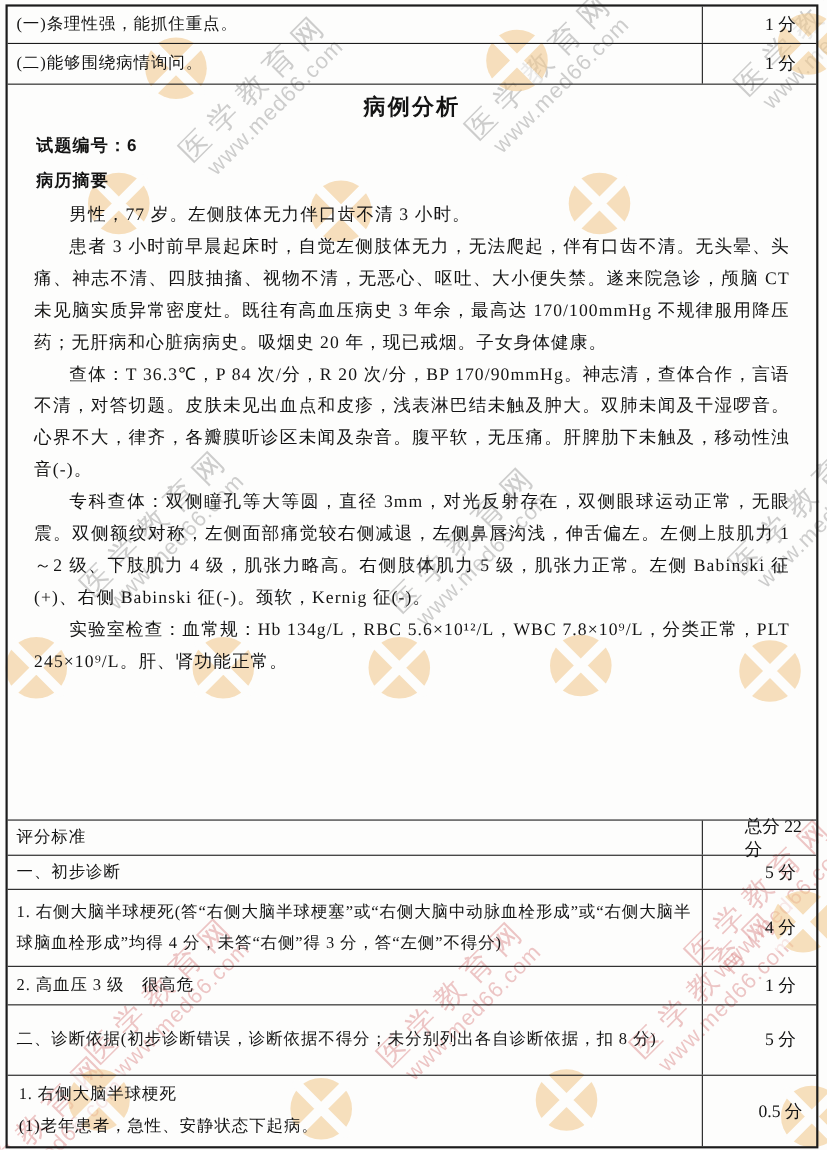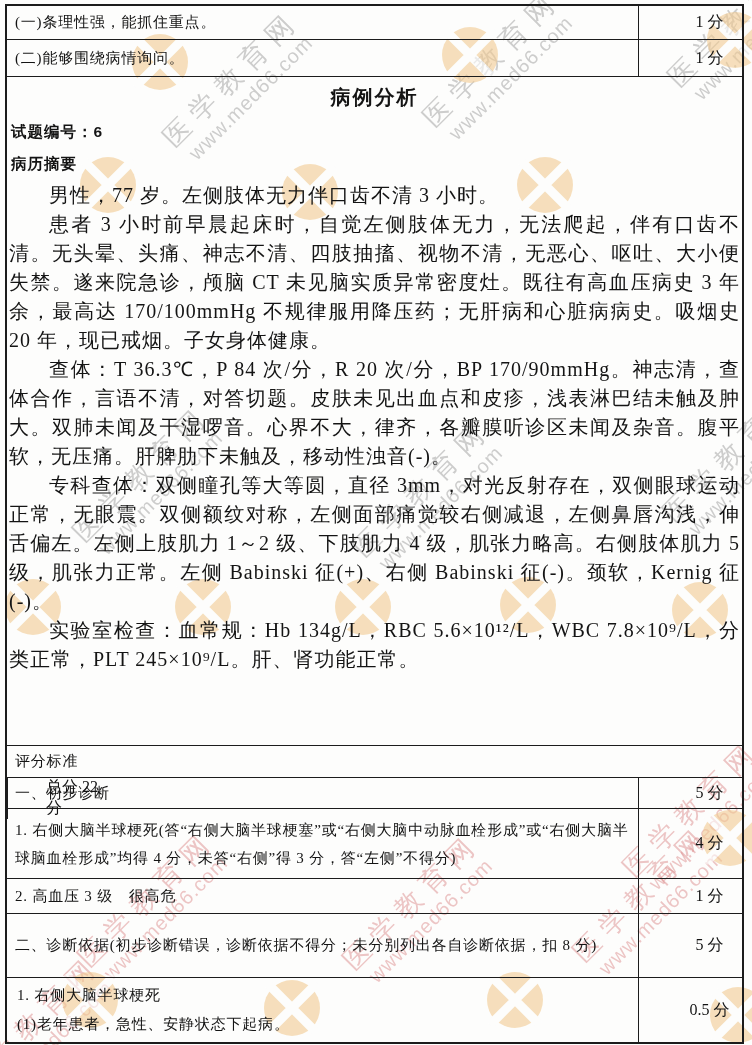--- a/index.html
+++ b/index.html
@@ -37,32 +37,32 @@
     flex:1;display:flex;align-items:center;
     padding:2px 8px;font-size:15px;letter-spacing:.8px;
     line-height:27px;box-sizing:border-box;
   }
   .cell-score{
     width:104px;border-left:1.5px solid #1c1c1c;
     display:flex;align-items:center;justify-content:center;
     font-size:16px;box-sizing:border-box;flex:none;padding-left:38px;
   }
   
-  .case-cell{box-sizing:border-box;height:662px;padding:0 2px;border-bottom:1.5px solid #1c1c1c;}
+  .case-cell{box-sizing:border-box;height:662px;padding:0 24px;border-bottom:1.5px solid #1c1c1c;}
   .case-title{
     text-align:center;font-family:"Liberation Sans", sans-serif;
     font-weight:bold;font-size:20px;letter-spacing:2px;
     margin:7px 0 0 0;
   }
   .hd{
     font-family:"Liberation Sans", sans-serif;font-weight:bold;
     font-size:15.5px;letter-spacing:1px;margin:11px 0 0 2px;
   }
   .body-p{
-    margin:0;font-size:20px;line-height:29px;letter-spacing:1px;
+    margin:0;font-size:16px;line-height:29px;letter-spacing:1px;
     text-indent:2em;text-align:justify;
   }
   .body-p.first{margin-top:6px;}
   .req-p{
     margin:34px 0 0 0;
     font-family:"Liberation Sans", sans-serif;font-weight:bold;
     font-size:16px;line-height:31px;letter-spacing:1.6px;
     padding-left:3.2em;text-indent:-3.2em;text-align:justify;
   }
   
@@ -238,21 +238,21 @@
     <p class="case-title">病例分析</p>
     <p class="hd">试题编号：6</p>
     <p class="hd">病历摘要</p>
     <p class="body-p first">男性，77 岁。左侧肢体无力伴口齿不清 3 小时。</p>
     <p class="body-p">患者 3 小时前早晨起床时，自觉左侧肢体无力，无法爬起，伴有口齿不清。无头晕、头痛、神志不清、四肢抽搐、视物不清，无恶心、呕吐、大小便失禁。遂来院急诊，颅脑 CT 未见脑实质异常密度灶。既往有高血压病史 3 年余，最高达 170/100mmHg 不规律服用降压药；无肝病和心脏病病史。吸烟史 20 年，现已戒烟。子女身体健康。</p>
     <p class="body-p">查体：T 36.3℃，P 84 次/分，R 20 次/分，BP 170/90mmHg。神志清，查体合作，言语不清，对答切题。皮肤未见出血点和皮疹，浅表淋巴结未触及肿大。双肺未闻及干湿啰音。心界不大，律齐，各瓣膜听诊区未闻及杂音。腹平软，无压痛。肝脾肋下未触及，移动性浊音(-)。</p>
     <p class="body-p">专科查体：双侧瞳孔等大等圆，直径 3mm，对光反射存在，双侧眼球运动正常，无眼震。双侧额纹对称，左侧面部痛觉较右侧减退，左侧鼻唇沟浅，伸舌偏左。左侧上肢肌力 1～2 级、下肢肌力 4 级，肌张力略高。右侧肢体肌力 5 级，肌张力正常。左侧 Babinski 征(+)、右侧 Babinski 征(-)。颈软，Kernig 征(-)。</p>
     <p class="body-p">实验室检查：血常规：Hb 134g/L，RBC 5.6×10¹²/L，WBC 7.8×10⁹/L，分类正常，PLT 245×10⁹/L。肝、肾功能正常。</p>
   </div>
 
-  <div class="row" style="height:32px;flex-direction:column;">
+  <div class="row" style="height:32px;">
     <div class="cell-main">
       <span>评分标准</span>
     </div>
     <div class="cell-score">
       <span>总分 22 分</span>
     </div>
   </div>
 
   <div class="row" style="height:31px;">
     <div class="cell-main">

